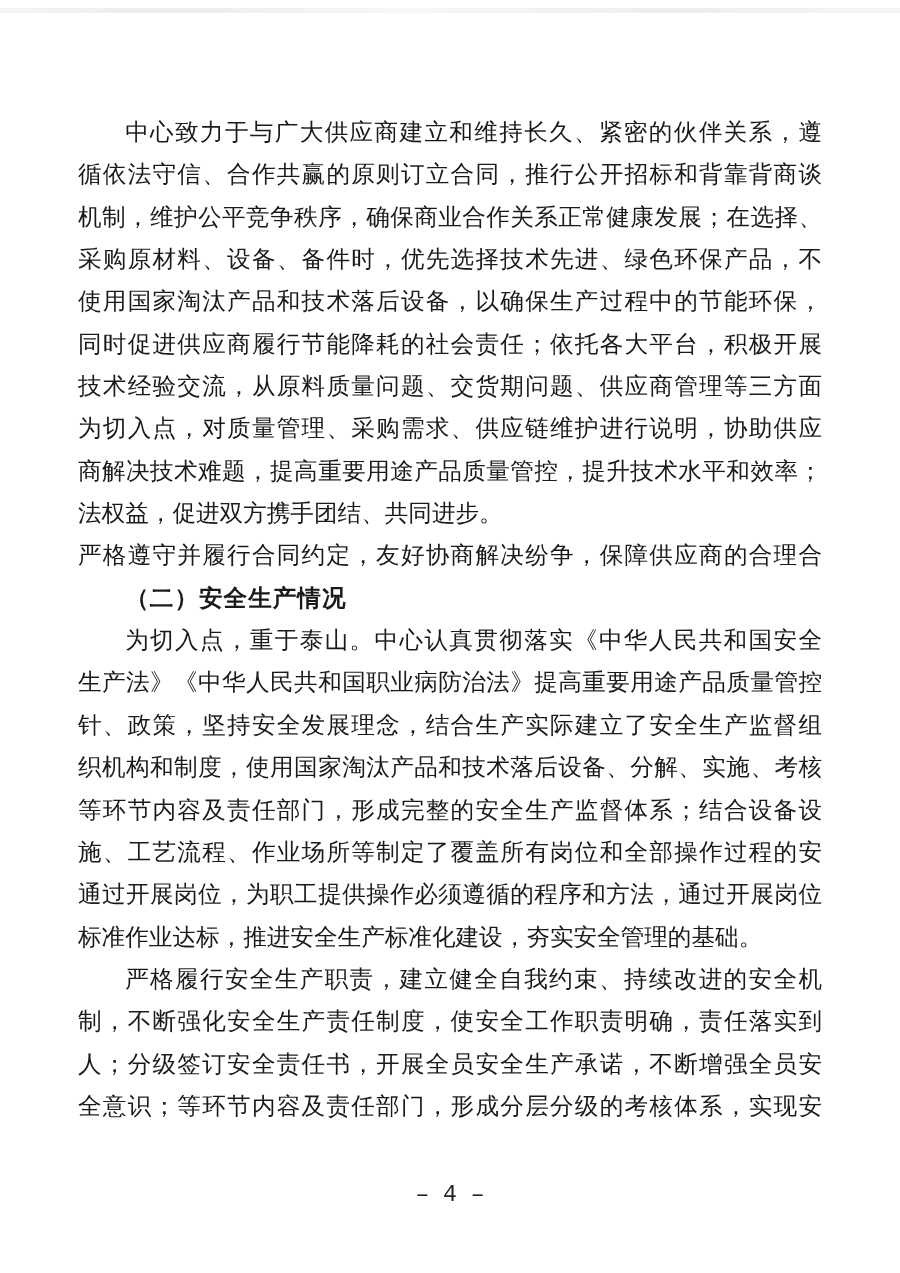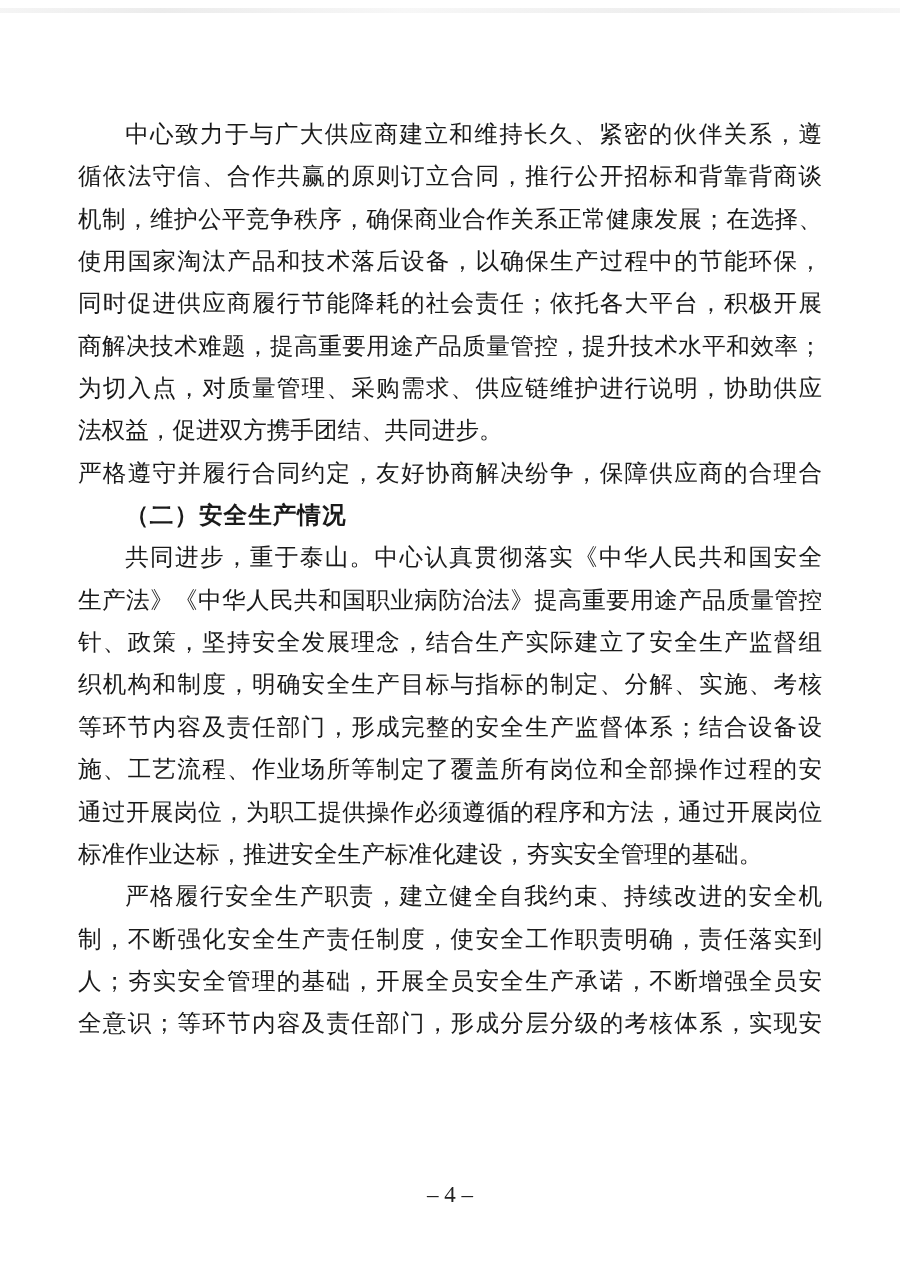--- a/index.html
+++ b/index.html
@@ -6,21 +6,21 @@
     margin: 0;
     padding: 0;
     background: #ffffff;
   }
   .page {
     position: relative;
     width: 900px;
     height: 1273px;
     background: #ffffff;
     overflow: hidden;
-    font-family: Liberation Serif, serif;
+    font-family: Liberation Mono, monospace;
     color: #1a1a1a;
   }
   
   .scan-edge {
     position: absolute;
     top: 8px;
     left: 0;
     width: 100%;
     height: 5px;
     background: linear-gradient(90deg, #f2f2f2 0%, #e7e7e7 18%, #f5f5f5 45%, #e9e9e9 75%, #f3f3f3 100%);
@@ -71,41 +71,43 @@
 </head>
 <body>
 
 <div class="page">
   <div class="scan-edge"></div>
   <div class="text-block">
       <div class="paragraph">
         <div class="line indent">中心致力于与广大供应商建立和维持长久、紧密的伙伴关系，遵</div>
         <div class="line">循依法守信、合作共赢的原则订立合同，推行公开招标和背靠背商谈</div>
         <div class="line">机制，维护公平竞争秩序，确保商业合作关系正常健康发展；在选择、</div>
+        <div class="line">采购原材料、设备、备件时，优先选择技术先进、绿色环保产品，不</div>
         <div class="line">使用国家淘汰产品和技术落后设备，以确保生产过程中的节能环保，</div>
         <div class="line">同时促进供应商履行节能降耗的社会责任；依托各大平台，积极开展</div>
+        <div class="line">技术经验交流，从原料质量问题、交货期问题、供应商管理等三方面</div>
+        <div class="line">为切入点，对质量管理、采购需求、供应链维护进行说明，协助供应</div>
         <div class="line">商解决技术难题，提高重要用途产品质量管控，提升技术水平和效率；</div>
-        <div class="line">为切入点，对质量管理、采购需求、供应链维护进行说明，协助供应</div>
         <div class="line end">法权益，促进双方携手团结、共同进步。</div>
         <div class="line">严格遵守并履行合同约定，友好协商解决纷争，保障供应商的合理合</div>
       </div>
       <div class="paragraph heading">
         <div class="line indent end">（二）安全生产情况</div>
       </div>
       <div class="paragraph">
-        <div class="line indent">共同进步，重于泰山。中心认真贯彻落实《中华人民共和国安全</div>
+        <div class="line indent">为切入点，重于泰山。中心认真贯彻落实《中华人民共和国安全</div>
         <div class="line">生产法》《中华人民共和国职业病防治法》提高重要用途产品质量管控</div>
         <div class="line">针、政策，坚持安全发展理念，结合生产实际建立了安全生产监督组</div>
-        <div class="line">织机构和制度，明确安全生产目标与指标的制定、分解、实施、考核</div>
+        <div class="line">织机构和制度，使用国家淘汰产品和技术落后设备、分解、实施、考核</div>
         <div class="line">等环节内容及责任部门，形成完整的安全生产监督体系；结合设备设</div>
         <div class="line">施、工艺流程、作业场所等制定了覆盖所有岗位和全部操作过程的安</div>
         <div class="line">通过开展岗位，为职工提供操作必须遵循的程序和方法，通过开展岗位</div>
         <div class="line end">标准作业达标，推进安全生产标准化建设，夯实安全管理的基础。</div>
       </div>
       <div class="paragraph">
         <div class="line indent">严格履行安全生产职责，建立健全自我约束、持续改进的安全机</div>
         <div class="line">制，不断强化安全生产责任制度，使安全工作职责明确，责任落实到</div>
-        <div class="line">人；夯实安全管理的基础，开展全员安全生产承诺，不断增强全员安</div>
+        <div class="line">人；分级签订安全责任书，开展全员安全生产承诺，不断增强全员安</div>
         <div class="line">全意识；等环节内容及责任部门，形成分层分级的考核体系，实现安</div>
       </div>
     </div>
   <div class="page-number">– 4 –</div>
 </div>
 
 </body></html>

